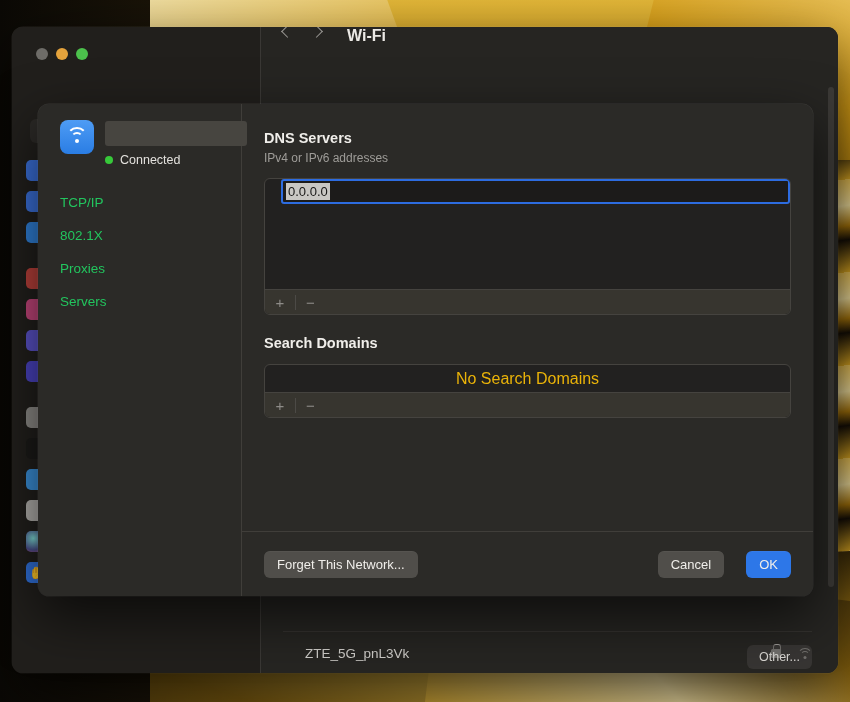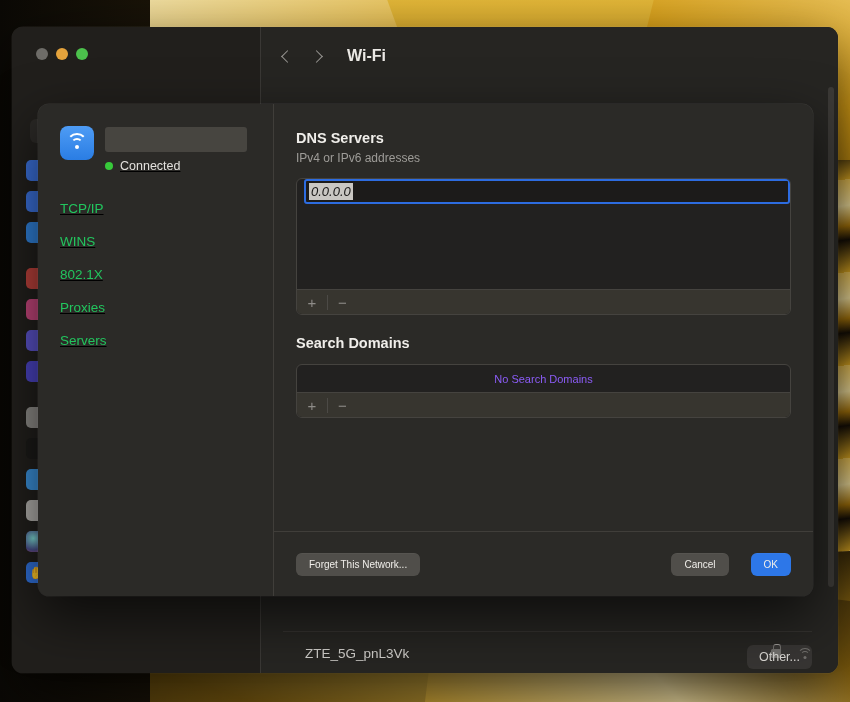--- a/index.html
+++ b/index.html
@@ -115,21 +115,21 @@
   .side-gap { height: 15px; }
 
   
   #win-detail {
     flex: 1; height: 100%;
     background: #262522;
     position: relative;
     border-left: .5px solid #3a3835;
   }
   .detail-top {
-    height: 58px; display: flex; align-items: center;
+    height: 58px; display: flex; 
     gap: 20px; padding-left: 22px;
   }
   .chev {
     width: 9px; height: 9px;
     border-top: 1.8px solid #9a9894;
     border-right: 1.8px solid #9a9894;
   }
   .chev-l { transform: rotate(-135deg); }
   .chev-r { transform: rotate(45deg); }
   .detail-title {
@@ -204,24 +204,23 @@
     left: 38px; top: 104px;
     width: 775px; height: 492px;
     background: #2b2a27;
     border-radius: 11px;
     box-shadow: 0 20px 55px rgba(0,0,0,.66), 0 0 0 .5px rgba(255,255,255,.12);
     display: flex;
     overflow: hidden;
   }
 
   #sheet-side {
-    width: 236px; flex: none;
+    width: 204px; flex: none;
     border-right: .5px solid #403e3a;
-    padding-top: 22px;
-    text-decoration: underline;
+    padding-top: 16px;
   }
   .sheet-head {
     display: flex; align-items: flex-start; gap: 11px;
     padding: 0 20px 0 22px;
   }
   .wifi-app-ico {
     width: 34px; height: 34px; border-radius: 8px;
     background: linear-gradient(180deg, #4e9cf5 0%, #2a7de4 100%);
     position: relative; flex: none;
   }
@@ -272,26 +271,26 @@
   .list-box {
     margin-top: 13px;
     border: .5px solid #45433f;
     border-radius: 6px;
     background: #222120;
     overflow: hidden;
   }
   .dns-body { height: 110px; position: relative; }
 
   .dns-input-row {
-    position: absolute; top: 0; left: 7px; right: 0;
+    position: absolute; top: 0; left: 16px; right: 0;
     height: 25px;
     background: #1c1b1a;
     border: 2.5px solid #2d6ce0;
     border-radius: 3px;
-    display: flex; align-items: center; font-style: italic;
+    display: flex; align-items: center;
   }
   .dns-val {
     font-size: 13px; color: #f2f0ec;
     background: #c9c7c3; color: #171615;
     padding: 0 2px; margin-left: 3px;
     line-height: 17px;
   }
 
   .toolbar {
     height: 25px; background: #37352f;
@@ -301,32 +300,32 @@
   .tb-btn {
     width: 30px; height: 100%;
     display: flex; align-items: center; justify-content: center;
     color: #8e8c88; font-size: 15px; line-height: 1;
   }
   .tb-div { width: .5px; height: 15px; background: #4c4a46; }
 
   .empty-box {
     height: 27px; display: flex;
     align-items: center; justify-content: center;
-    font-size: 11px; color: #8b5cf6;
+    font-size: 16px; color: #eab308;
   }
 
   .sheet-foot {
     position: absolute; left: 0; right: 0; bottom: 0;
     height: 65px;
     border-top: .5px solid #403e3a;
     display: flex; align-items: center;
     padding: 0 22px;
   }
   .btn {
-    font-size: 10px; border-radius: 6px;
+    font-size: 13px; border-radius: 6px;
     padding: 6px 13px; color: #f0eeea;
     background: #504e4a;
     box-shadow: 0 .5px 0 rgba(255,255,255,.07) inset;
   }
   .btn-primary { background: #2d77e8; }
   .foot-right { margin-left: auto; display: flex; gap: 22px; }
 </style>
 </head>
 <body>
 
@@ -457,23 +456,20 @@
             <span class="conn-lbl">Connected</span>
           </div>
         </div>
       </div>
 
       <div class="sheet-nav">
         <div class="nav-item">
           <span>TCP/IP</span>
         </div>
         <div class="nav-item">
-          <span>WINS</span>
-        </div>
-        <div class="nav-item">
           <span>802.1X</span>
         </div>
         <div class="nav-item">
           <span>Proxies</span>
         </div>
         <div class="nav-item">
           <span>Servers</span>
         </div>
       </div>
     </div>

